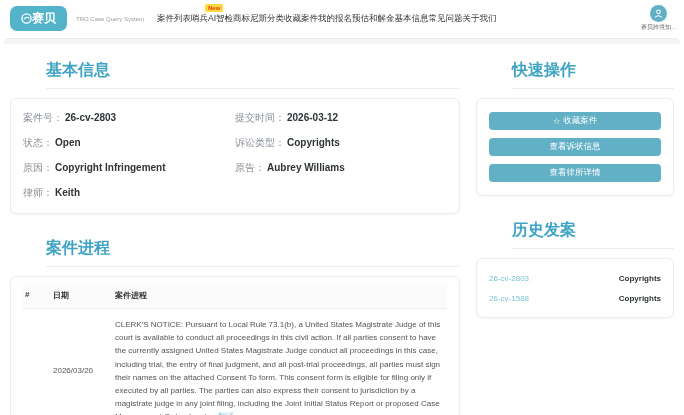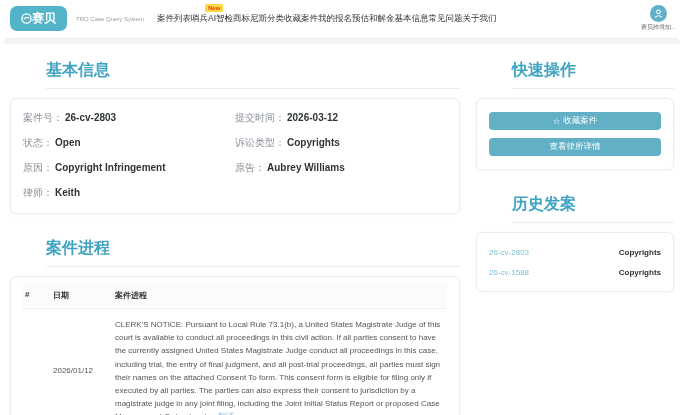--- a/index.html
+++ b/index.html
@@ -139,41 +139,42 @@
     <div class="section-title mt">案件进程</div>
     <div class="card">
       <div class="table">
         <div class="t-head">
           <div>#</div>
           <div>日期</div>
           <div>案件进程</div>
         </div>
         <div class="t-row">
           <div class="cell-idx"></div>
-          <div class="cell-date">2026/01/12</div>
+          <div class="cell-date">2026/03/20</div>
           <div class="cell-text">
             <span>CLERK'S NOTICE: Pursuant to Local Rule 73.1(b), a United States Magistrate Judge of this court is available to conduct all proceedings in this civil action. If all parties consent to have the currently assigned United States Magistrate Judge conduct all proceedings in this case, including trial, the entry of final judgment, and all post-trial proceedings, all parties must sign their names on the attached Consent To form. This consent form is eligible for filing only if executed by all parties. The parties can also express their consent to jurisdiction by a magistrate judge in any joint filing, including the Joint Initial Status Report or proposed Case Management Order. (ee, )</span><span class="translate-link">翻译</span>
           </div>
         </div>
         <div class="t-row">
           <div class="cell-idx"></div>
 
         </div>
       </div>
     </div>
   </div>
 
   <div class="right-col">
     <div class="section-title">快速操作</div>
     <div class="card">
       <div class="actions">
         <button class="action-btn">
           <span class="ico">☆</span>
           <span>收藏案件</span>
         </button>
+        <button class="action-btn">查看诉状信息</button>
         <button class="action-btn">查看律所详情</button>
       </div>
     </div>
 
     <div class="section-title mt">历史发案</div>
     <div class="card">
       <div class="history">
         <div class="h-row">
           <span class="case-link">26-cv-2803</span>
           <span class="case-type">Copyrights</span>

